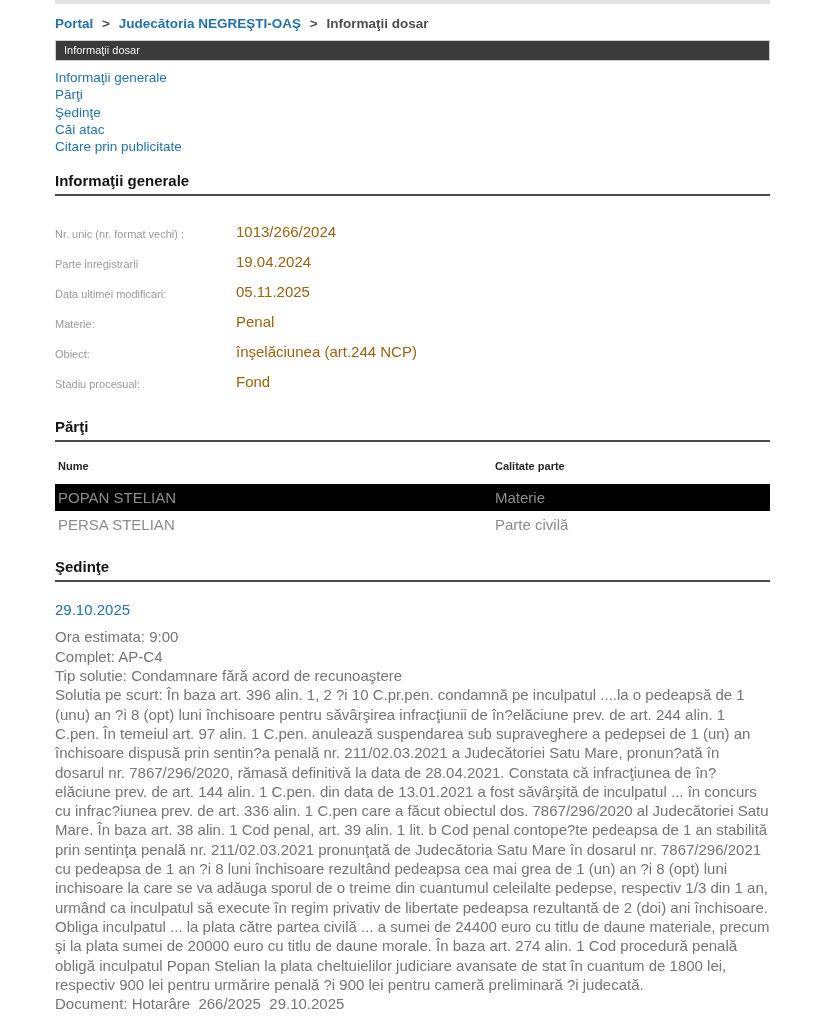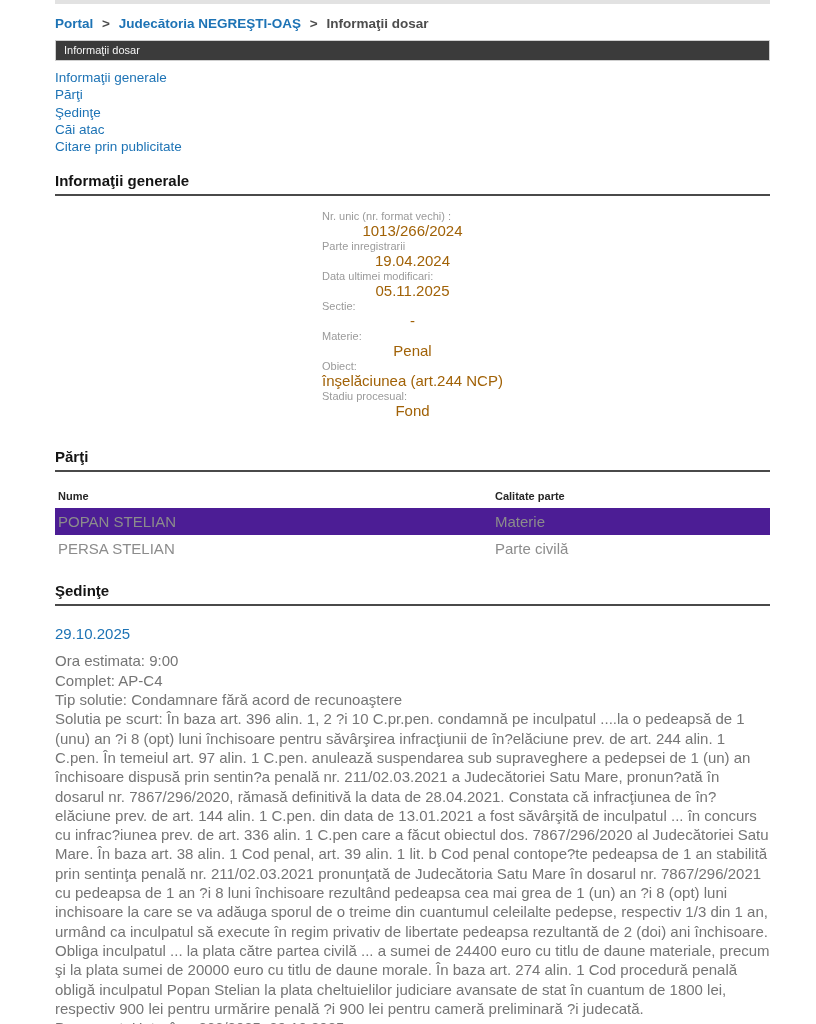--- a/index.html
+++ b/index.html
@@ -60,55 +60,54 @@
     padding-bottom: 5px;
     border-bottom: 2px solid #4a4a4a;
   }
   .h-general { margin-top: 17px; }
   .h-parties { margin-top: 28px; }
   .h-hearings { margin-top: 20px; }
   
   .fields { margin-top: 14px; }
   .field-row {
     display: flex;
-    align-items: center;
+    align-items: flex-end;
     height: 30px;
-    flex-direction: column;
   }
   .field-label {
     width: 181px;
     font-size: 11px;
     color: #9a9a9a;
   }
   .field-value {
     font-size: 15px;
     color: #a16207;
   }
   
   .parties-table { margin-top: 16px; }
   .ptable-header {
     display: flex;
-    padding: 2px 3px 6px 3px;
+    padding: 2px 3px 12px 3px;
   }
   .ptable-header .col1 { width: 437px; }
   .ptable-header span {
     font-size: 11px;
     font-weight: bold;
     color: #262626;
   }
   .ptable-row {
     display: flex;
     align-items: center;
     height: 27px;
     padding: 0 3px;
     font-size: 15px;
     color: #8c8c8c;
   }
   .ptable-row .col1 { width: 437px; }
-  .ptable-row.odd { background: #4c1d95; }
+  .ptable-row.odd { background: #000000; }
   
   .hearing-date {
     display: inline-block;
     margin-top: 19px;
     color: #1d73b5;
     font-size: 15px;
     text-decoration: none;
   }
   .hearing-details {
     margin-top: 8px;
@@ -152,24 +151,20 @@
       <div class="field-label">Nr. unic (nr. format vechi) :</div>
       <div class="field-value">1013/266/2024</div>
     </div>
     <div class="field-row">
       <div class="field-label">Parte inregistrarii</div>
       <div class="field-value">19.04.2024</div>
     </div>
     <div class="field-row">
       <div class="field-label">Data ultimei modificari:</div>
       <div class="field-value">05.11.2025</div>
-    </div>
-    <div class="field-row">
-      <div class="field-label">Sectie:</div>
-      <div class="field-value">-</div>
     </div>
     <div class="field-row">
       <div class="field-label">Materie:</div>
       <div class="field-value">Penal</div>
     </div>
     <div class="field-row">
       <div class="field-label">Obiect:</div>
       <div class="field-value">înşelăciunea (art.244 NCP)</div>
     </div>
     <div class="field-row">

